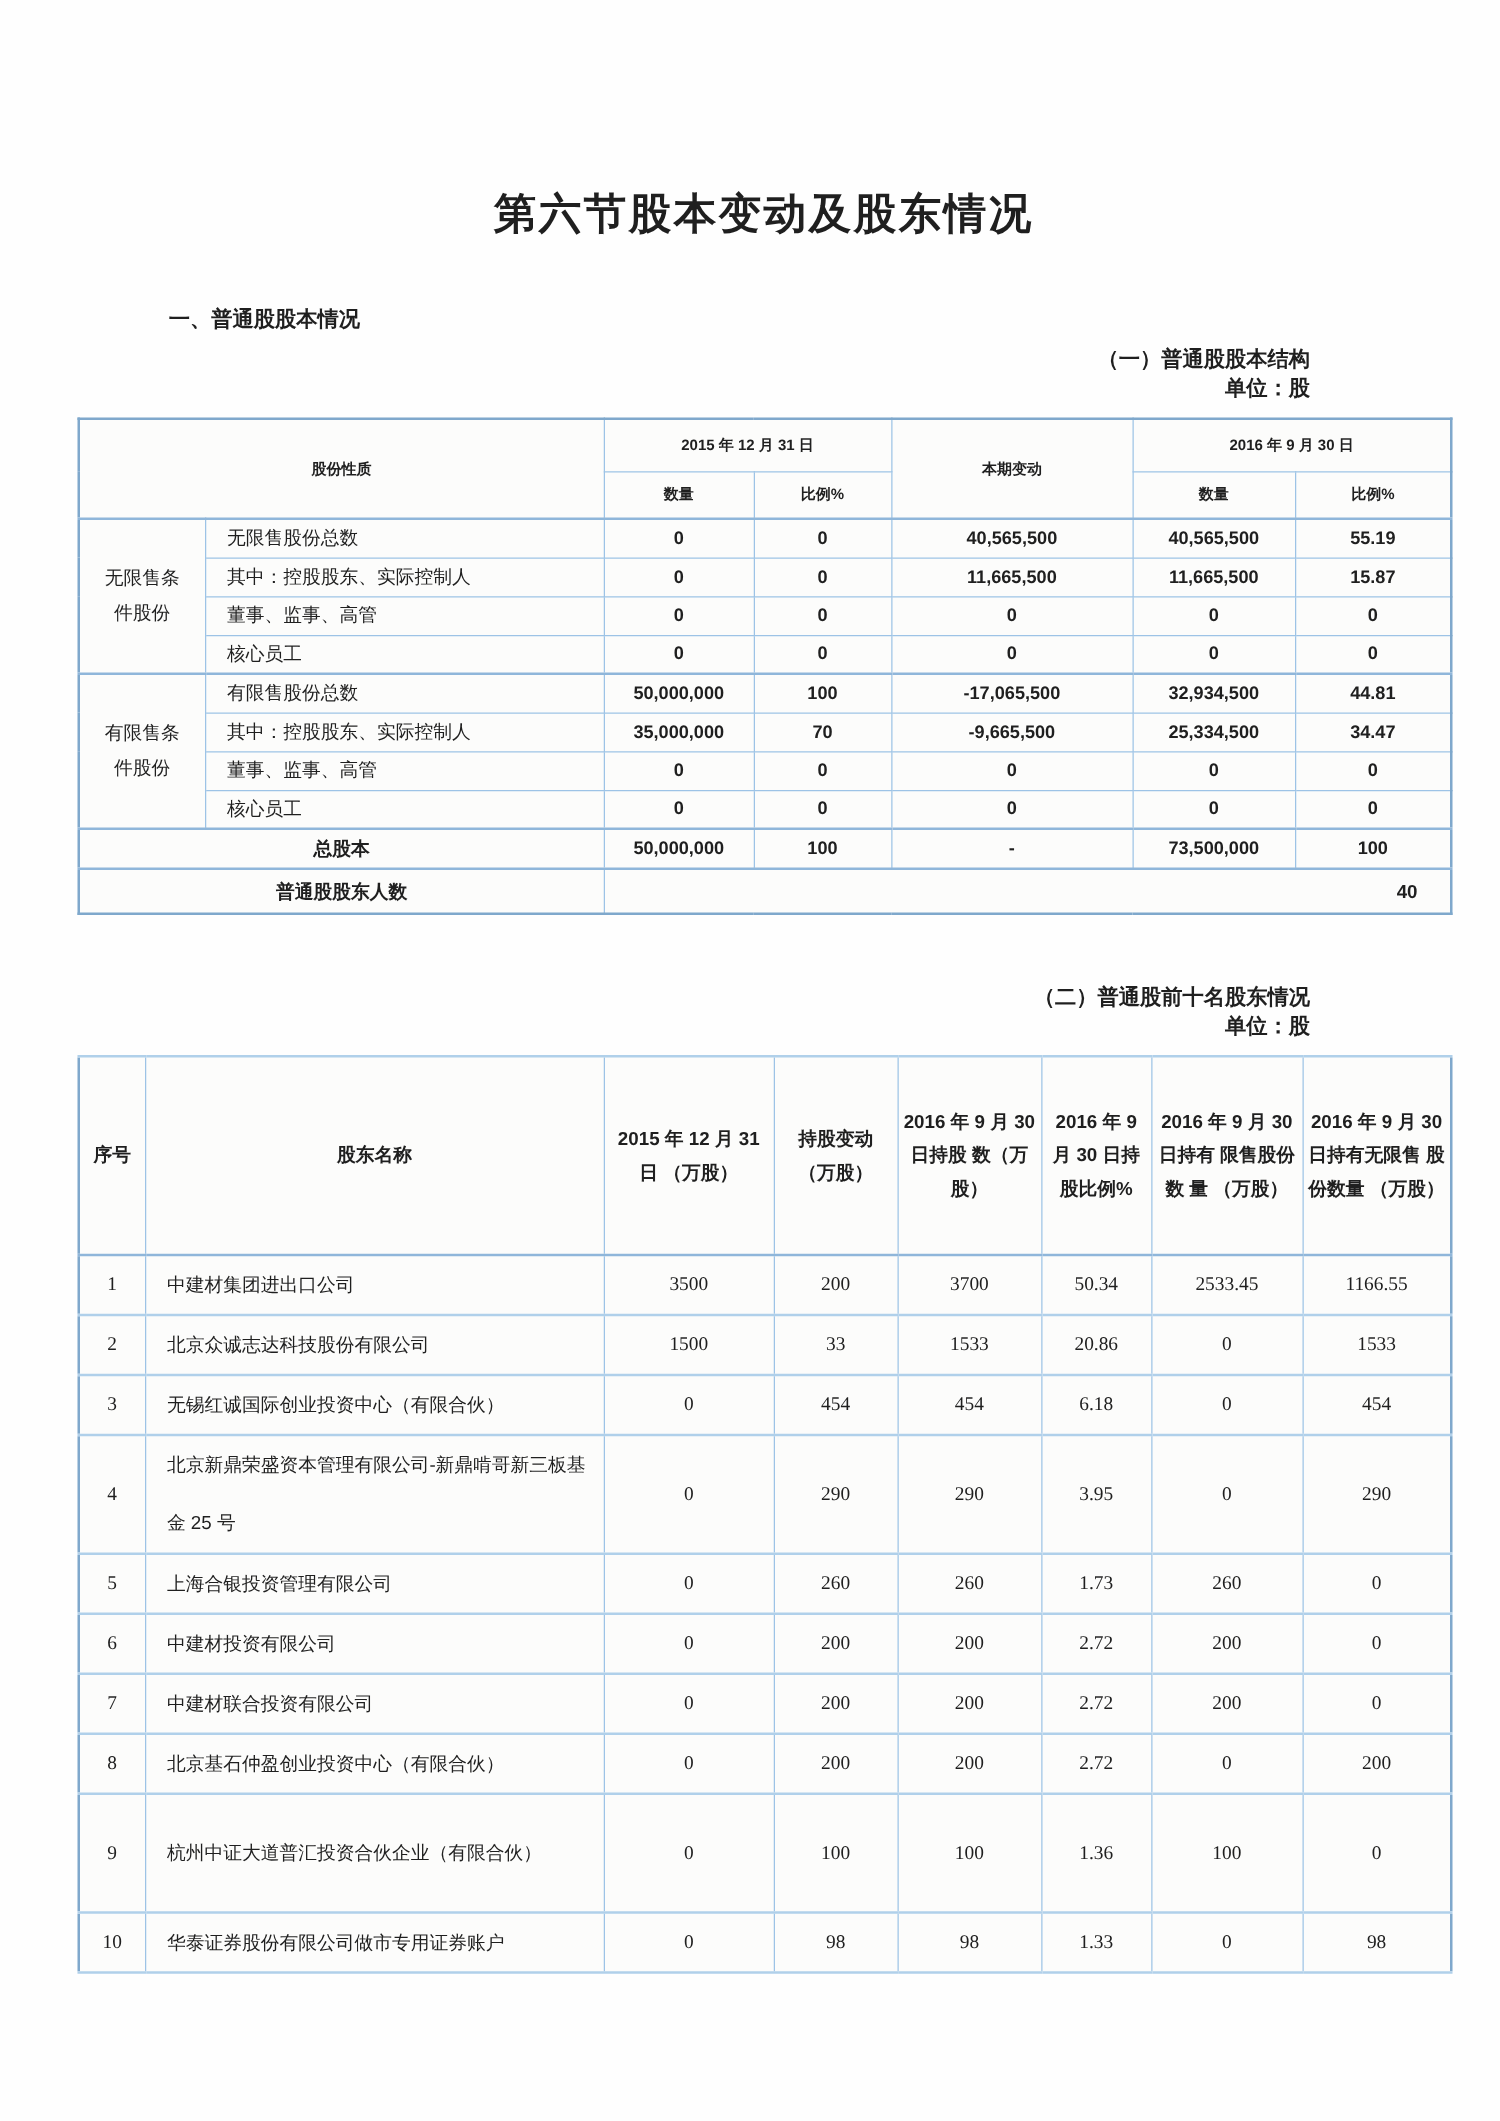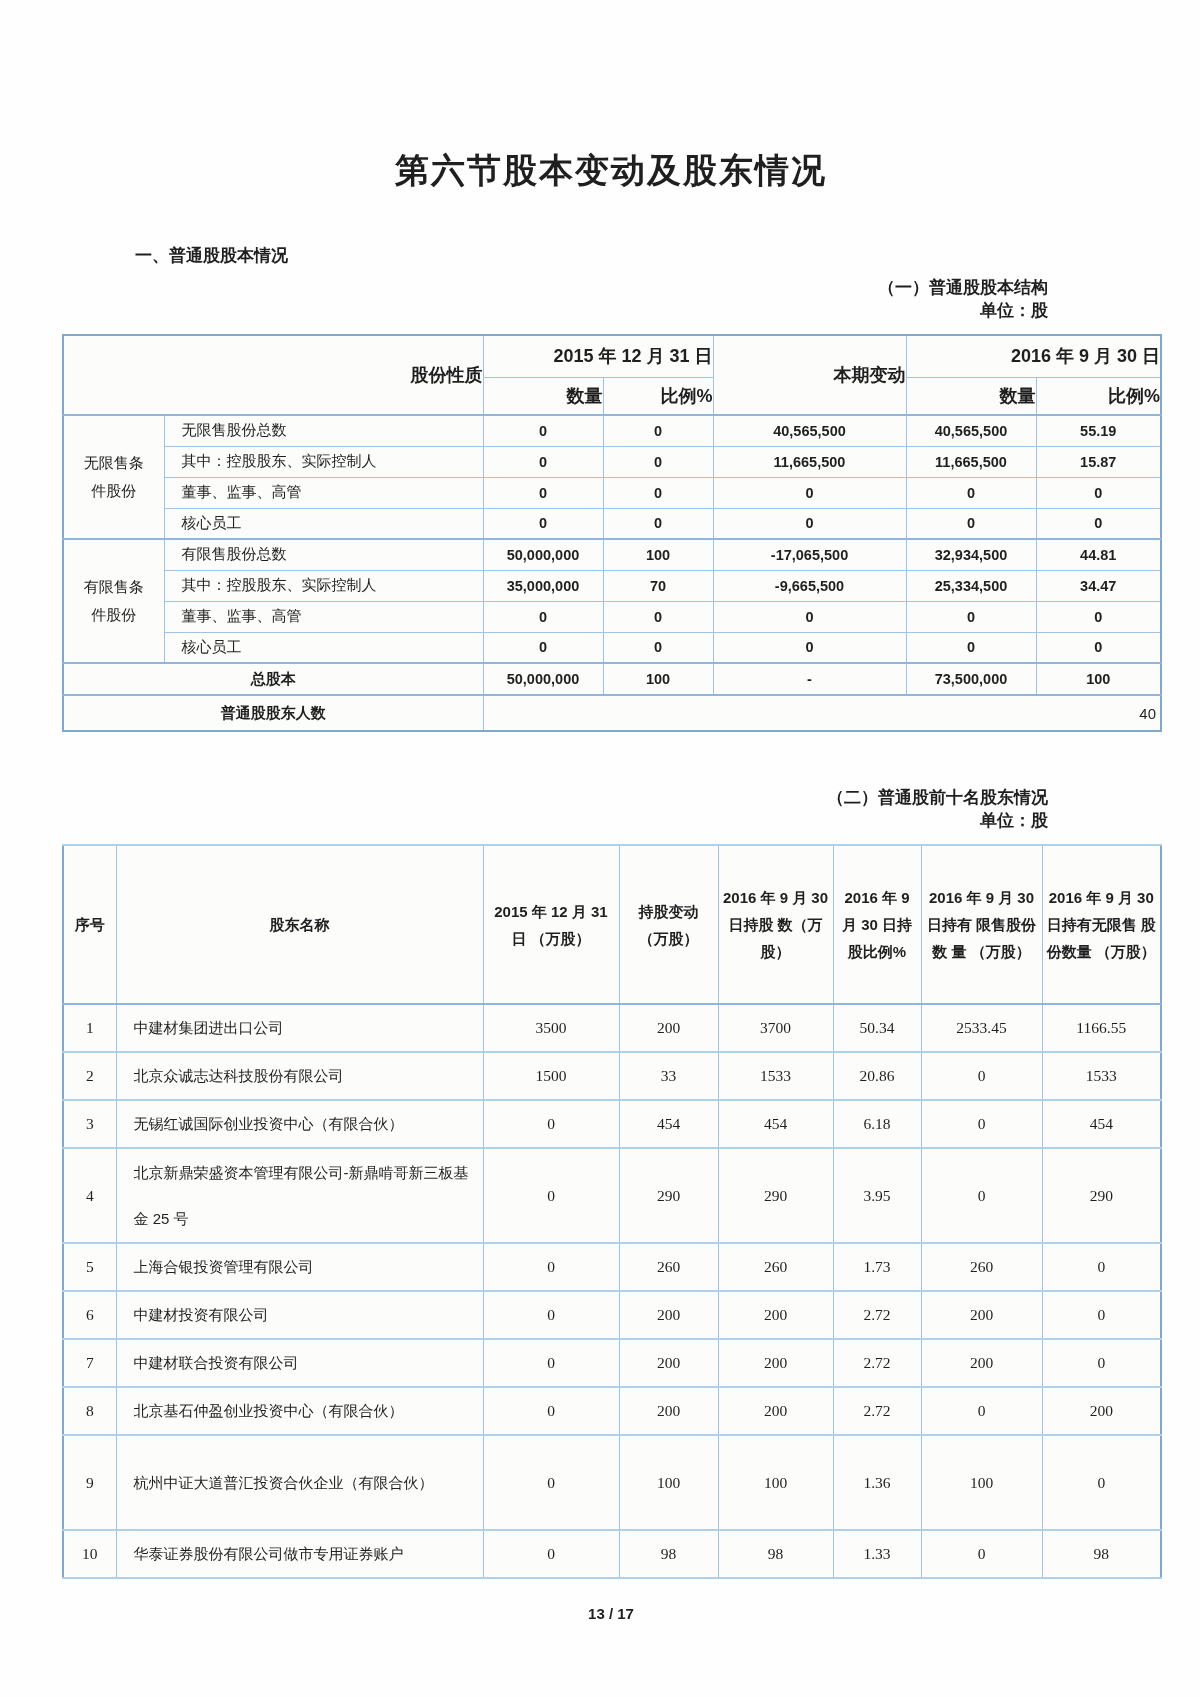--- a/index.html
+++ b/index.html
@@ -13,32 +13,32 @@
   .subhead-row.second { margin-top:54px; }
   .subhead-label, .unit-label { font-size:17px; font-weight:700; }
 
   table { width:1098px; border-collapse:collapse; table-layout:fixed; margin-top:12px;
           background:#fcfcfb; }
   .t1 { border:2px solid #7fa8cc; }
   .t1 th, .t1 td { border:1px solid #9dc3e6; text-align:center; vertical-align:middle;
                    font-size:15px; overflow:hidden; }
   .t1 thead tr.hr1 { height:42px; }
   .t1 thead tr.hr2 { height:38px; }
-  .t1 thead th { font-weight:700; font-size:18px;text-align:right; }
+  .t1 thead th { font-weight:700; font-size:12px; }
   .t1 thead { border-bottom:2px solid #8fb6da; }
   .t1 tbody tr { height:31px; }
   .t1 .grp { line-height:1.9; padding:0 13px;text-align:center; }
   .t1 .lbl { text-align:left; padding-left:17px; }
   .t1 .num { font-weight:600; font-size:14.5px; }
   .t1 tr.gsep td, .t1 tr.hsep td { border-top:2px solid #8fb6da; }
   .t1 tr.total { height:32px;border-radius:15px; }
   .t1 tr.total td { font-weight:700; }
   .t1 tr.holders { height:36px; }
   .t1 tr.holders .hlbl { font-weight:700; }
-  .t1 tr.holders .hval { text-align:right; padding-right:4px; font-weight:400; }
+  .t1 tr.holders .hval { text-align:right; padding-right:26px; font-weight:700; }
 
   .t2 { border:2px solid #7fa8cc; }
   .t2 th, .t2 td { border-left:1px solid #9dc3e6; border-right:1px solid #9dc3e6;
                    border-top:2px solid #b0d0ea; border-bottom:2px solid #b0d0ea;
                    text-align:center; vertical-align:middle; font-size:15px; overflow:hidden; }
   .t2 thead tr { height:159px; }
   .t2 thead th { font-weight:700; line-height:1.8; padding:4px 3px; border-bottom:2px solid #8fb6da; }
   .t2 tbody tr { height:48px; }
   .t2 tbody tr.tall { height:95px; }
   .t2 .no, .t2 .val { font-family:"Liberation Serif", serif; font-size:15.5px; }
@@ -292,15 +292,14 @@
         <td class="val">0</td>
         <td class="val">98</td>
         <td class="val">98</td>
         <td class="val">1.33</td>
         <td class="val">0</td>
         <td class="val">98</td>
       </tr>
     </tbody>
   </table>
 
-  <div class="page-footer">13 / 17</div>
 
 </div>
 
 </body></html>

